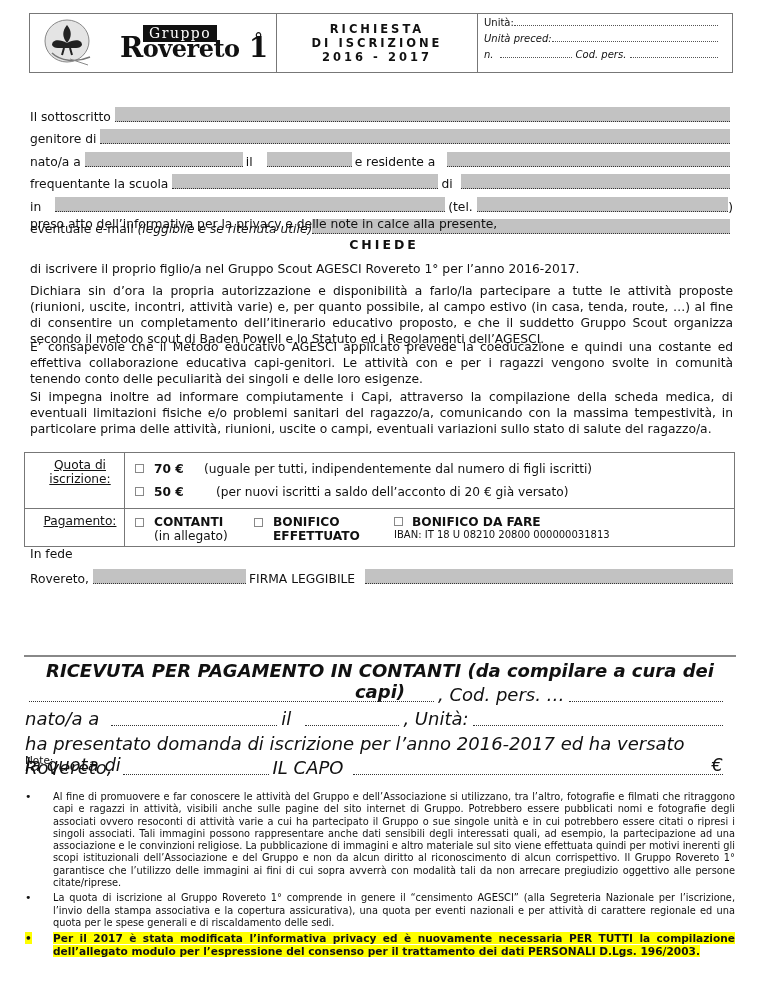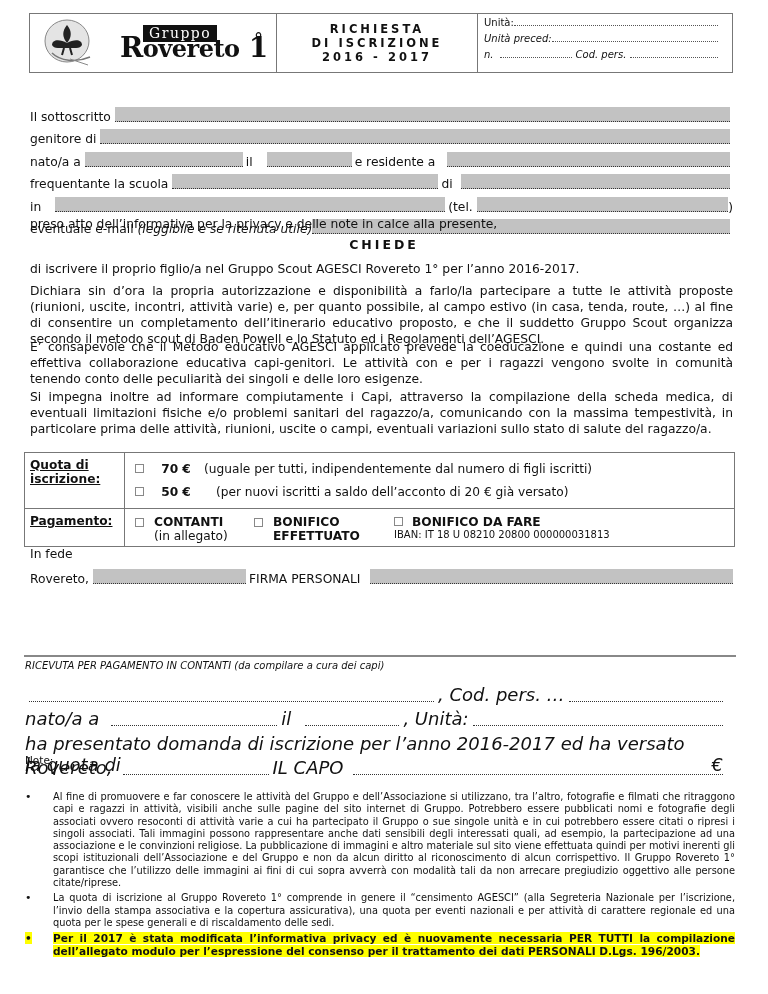--- a/index.html
+++ b/index.html
@@ -28,37 +28,37 @@
   .frow span { white-space: nowrap; }
   .fld { background: #c2c2c2; height: 15px; border-bottom: 1px dotted #333; margin: 0 3px 2px 4px; }
   .fld.grow { flex: 1; }
 
   .para { position: absolute; left: 30px; width: 703px; font-size: 12.3px; line-height: 16px; text-align: justify; }
   .chiede { position: absolute; left: 0; width: 768px; top: 237px; text-align: center; font-weight: bold; letter-spacing: 3px; font-size: 12.5px; }
 
   
   .qtable { position: absolute; left: 24px; top: 452px; width: 711px; border-collapse: collapse; font-size: 12.2px; }
   .qtable td { border: 1px solid #777; vertical-align: top; }
-  .qlabel { width: 100px; padding: 5px 0 0 5px; font-weight: bold; text-decoration: underline; }
+  .qlabel { width: 100px; padding: 5px 0 0 11px; font-weight: normal; text-decoration: underline; text-align: center; }
   .qcell { padding: 4px 6px 3px 10px; }
   .qopt { display: flex; align-items: center; height: 23px; }
   .cb { display: inline-block; width: 9px; height: 9px; border: 1px solid #888; margin-right: 10px; }
-  .qprice { font-weight: bold; width: 44px; text-align: center; }
+  .qprice { font-weight: bold; width: 44px; }
   .pay-row { display: flex; padding-top: 2px; }
   .pay-col { display: flex; }
   .pay-col .bold { font-weight: bold; }
   .iban { font-size: 10px; }
 
   .infede { position: absolute; left: 30px; top: 547px; font-size: 12.3px; }
   .sigrow { position: absolute; left: 30px; top: 563px; width: 703px; }
 
   
   .sep { position: absolute; left: 24px; top: 655px; width: 712px; height: 2px; background: #888; }
   .receipt { position: absolute; left: 25px; width: 710px; font-style: italic; font-size: 18px; }
-  .r-title { top: 660px; font-weight: normal; font-size: 10px; }
+  .r-title { top: 660px; font-weight: bold; font-size: 18px; text-align: center; }
   .r-row { display: flex; align-items: flex-end; }
   .dl { border-bottom: 1.5px dotted #333; height: 9px; margin: 0 4px 3px 4px; }
   .dl.grow { flex: 1; }
 
   
   .notes-title { position: absolute; left: 25px; top: 754px; font-size: 10.5px; }
   .notes { position: absolute; left: 25px; top: 791px; width: 710px; font-size: 9.8px; line-height: 12.3px; }
   .note { display: flex; margin-bottom: 3px; text-align: justify; }
   .bullet { width: 16px; flex: none; font-size: 11px; }
   .note-text { flex: 1; padding-left: 12px; }
@@ -198,21 +198,21 @@
       </div>
     </td>
   </tr>
 </tbody>
   </table>
 
 <div class="infede">In fede</div>
 <div class="sigrow frow">
   <span>Rovereto,</span>
   <div class="fld" style="width:153px"></div>
-  <span>FIRMA PERSONALI</span>
+  <span>FIRMA LEGGIBILE</span>
   <div class="fld grow" style="margin-left:10px;margin-right:0"></div>
 </div>
 
 <div class="sep"></div>
 <div class="receipt r-title">RICEVUTA PER PAGAMENTO IN CONTANTI (da compilare a cura dei capi)</div>
 
 <div class="receipt r-row" style="top:684px">
   <div class="dl" style="width:405px"></div>
   <span>, Cod. pers. …</span>
   <div class="dl grow" style="margin-right:12px"></div>

